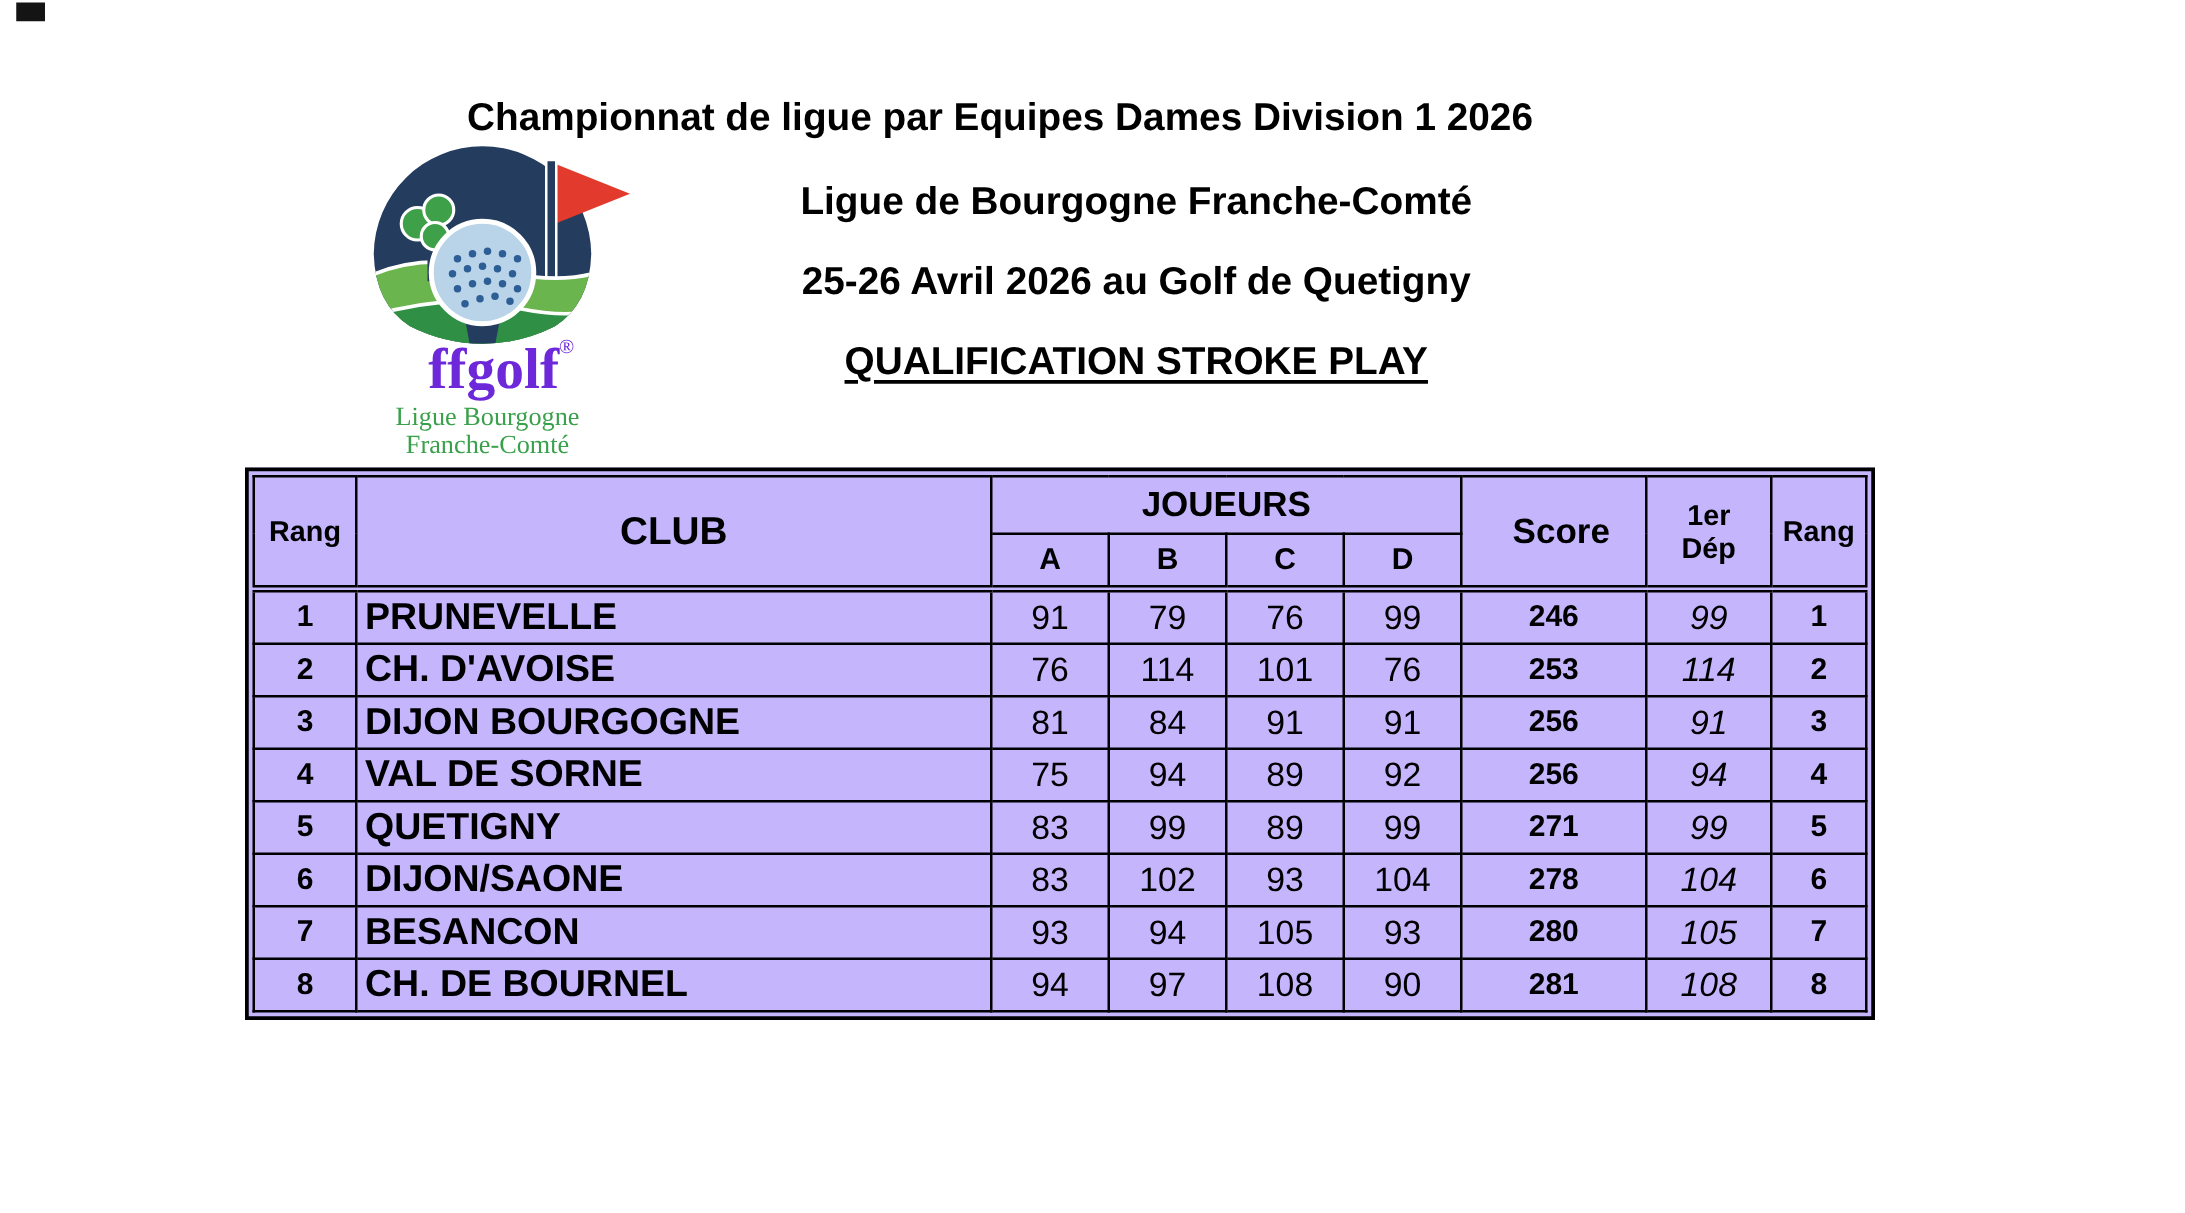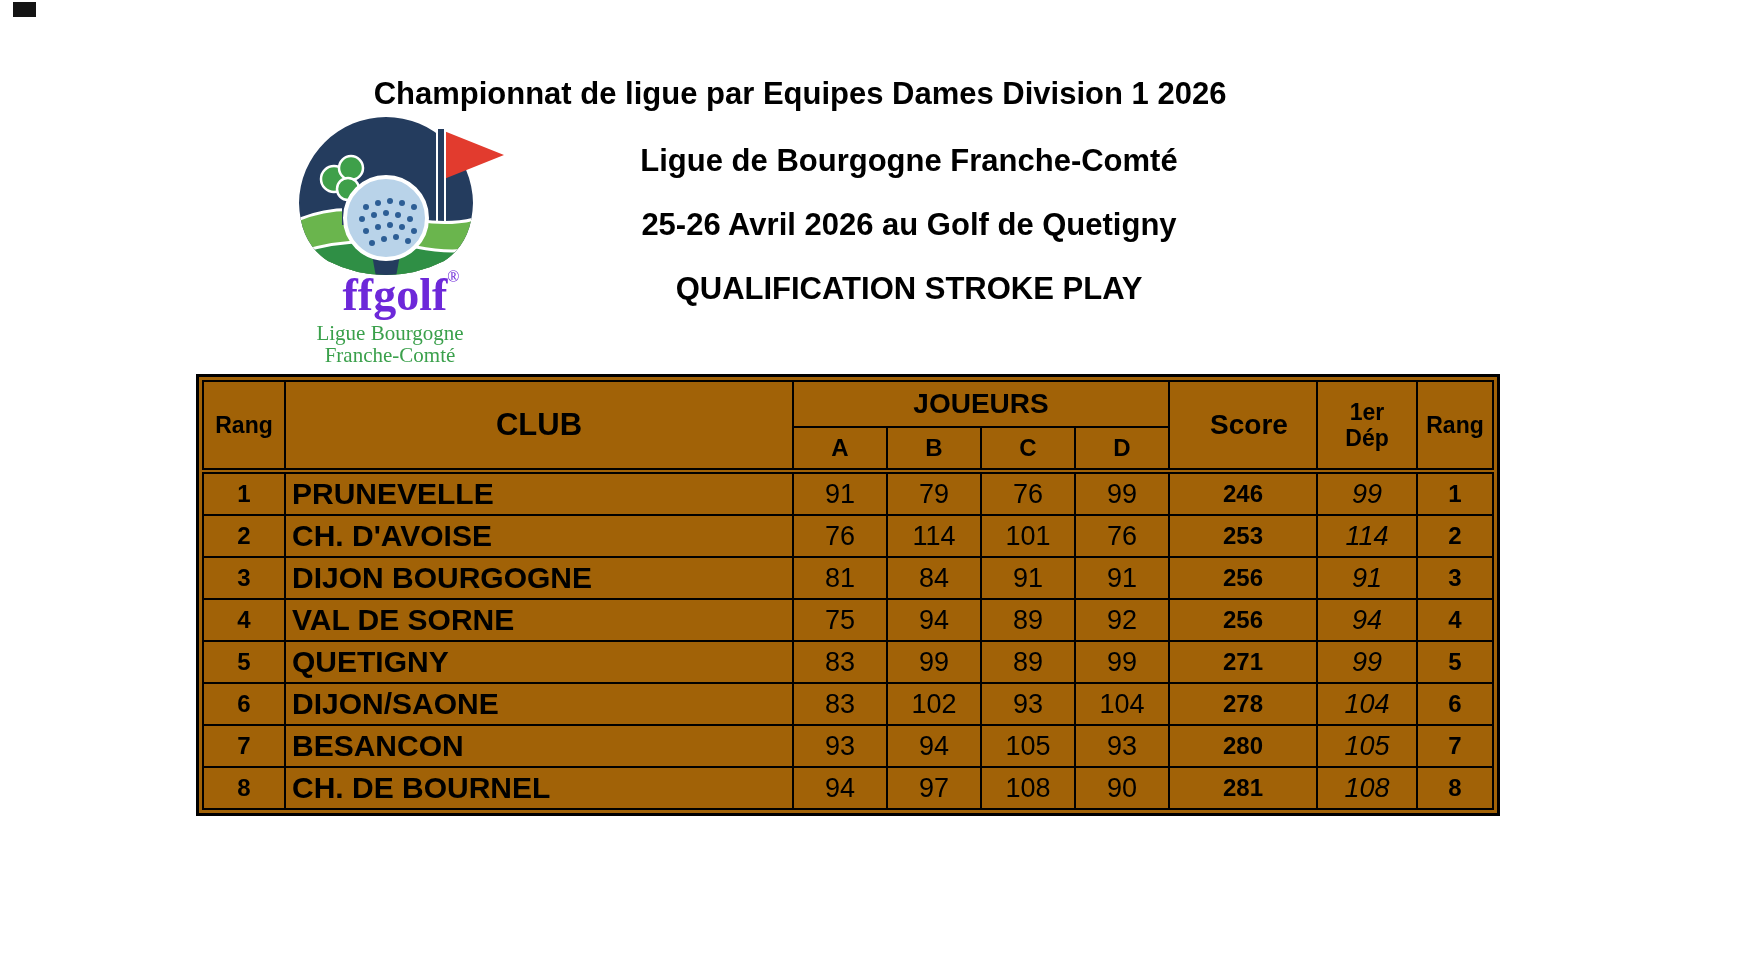--- a/index.html
+++ b/index.html
@@ -12,36 +12,36 @@
     position:absolute;top:76px;left:0;width:1600px;margin:0;
     font-size:31px;font-weight:bold;text-align:center;letter-spacing:0px;
   }
   .sub{
     position:absolute;left:70px;width:1678px;margin:0;
     font-size:31px;font-weight:bold;text-align:center;
   }
   .sub1{top:143px;}
   .sub2{top:207px;}
   .sub3{top:271px;}
-  .sub3 span{text-decoration-thickness:3px;text-underline-offset:5px;}
+  .sub3 span{text-decoration:underline;text-decoration-thickness:3px;text-underline-offset:5px;}
   
   .logo-svg{position:absolute;left:296px;top:115px;}
   .logo-brand{
     position:absolute;left:288px;top:268px;width:226px;text-align:center;
     font-family:"Liberation Serif",serif;font-size:46px;font-weight:600;color:#6d28d9;
   }
   .logo-brand .reg{font-size:16px;vertical-align:28px;font-weight:400;}
   .logo-org{
     position:absolute;left:257px;top:322px;width:266px;text-align:center;
     font-family:"Liberation Serif",serif;font-size:21px;font-weight:500;color:#3aa04b;line-height:22px;
   }
   
   .table-frame{
     position:absolute;left:196px;top:374px;
-    border:3px solid #000;padding:3px;background:#a16207;
+    border:3px solid #000;padding:3px;background:#c4b5fd;
   }
   table{border-collapse:collapse;table-layout:fixed;width:1290px;}
   th,td{border:2px solid #000;padding:0;text-align:center;vertical-align:middle;overflow:hidden;white-space:nowrap;}
   .hb{border-bottom:6px double #000;}
   thead tr.hr1 th{height:44px;}
   thead tr.hr2 th{height:40px;}
   tbody td{height:40px;}
   .h-rang{font-size:23px;font-weight:bold;}
   .h-club{font-size:31px;font-weight:bold;}
   .h-joueurs{font-size:28px;font-weight:bold;}

